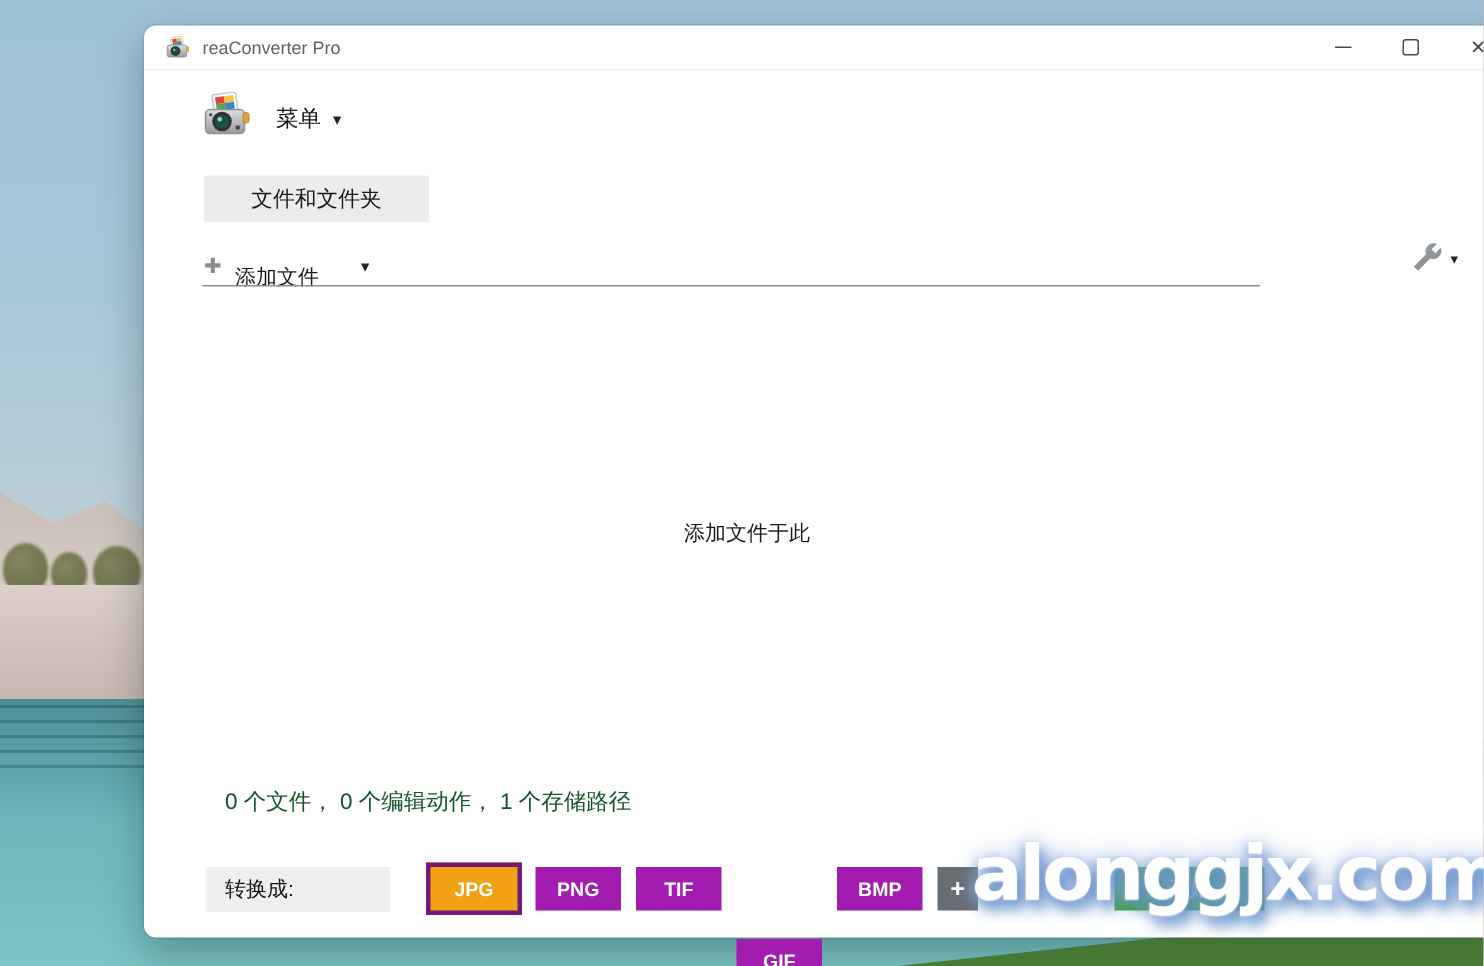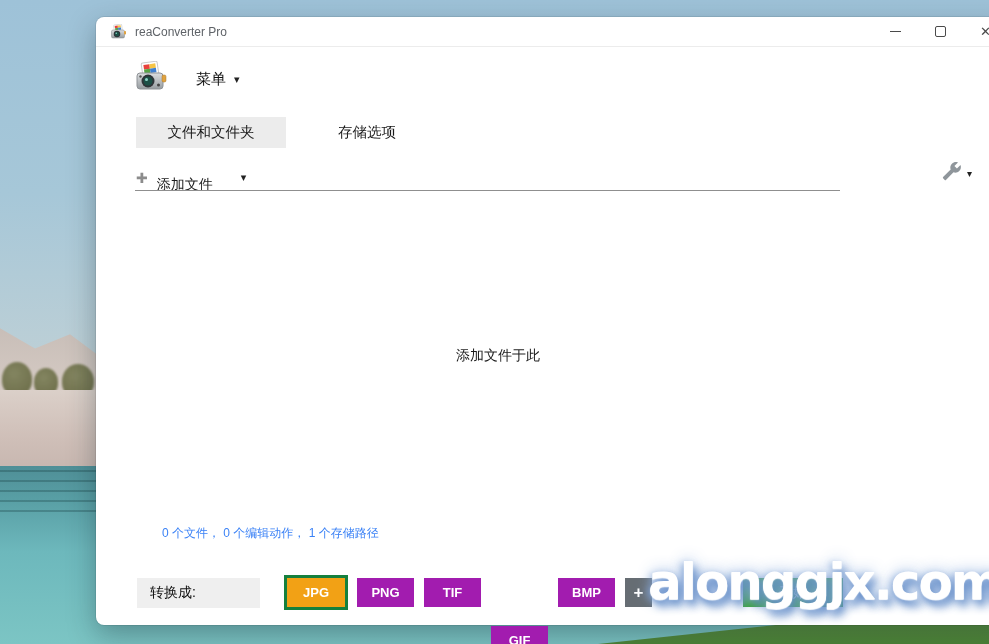--- a/index.html
+++ b/index.html
@@ -41,48 +41,48 @@
     border-bottom:1px solid #ececec;border-radius:8px 8px 0 0;}
   .titlebar .appico{margin-left:14px;display:flex;}
   .title-text{margin-left:8px;font-size:12px;color:#5f6368;}
   .controls{position:absolute;right:8px;top:0;height:29px;display:flex;align-items:center;}
   .ctl{width:45px;height:29px;display:flex;align-items:center;justify-content:center;cursor:default;}
   .ctl-min-glyph{width:11px;height:0;border-top:1.4px solid #4a4a4a;display:block;}
   .ctl-max-glyph{width:9px;height:9px;border:1.4px solid #4a4a4a;border-radius:2px;display:block;}
   .ctl-close-glyph{font-size:13px;color:#4a4a4a;line-height:1;}
 
   .menu-btn{position:absolute;left:38px;top:44px;display:flex;align-items:center;cursor:pointer;}
-  .menu-label{margin-left:28px;font-size:15px;color:#111;}
+  .menu-label{margin-left:16px;font-size:15px;color:#111;}
   .caret{font-size:11px;color:#222;margin-left:8px;}
 
   .tabs{position:absolute;left:40px;top:100px;display:flex;gap:6px;}
   .tab{width:150px;height:31px;display:flex;align-items:center;justify-content:center;
     font-size:14.5px;color:#1a1a1a;cursor:pointer;}
   .tab.active{background:#ececec;}
 
   .toolbar-sep{position:absolute;left:39px;top:173px;width:705px;height:0;border-top:1px solid #8f8f8f;}
   .add-files{position:absolute;left:40px;top:144px;display:flex;align-items:center;cursor:pointer;}
   .plus-glyph{color:#8c8c8c;font-size:14px;margin-right:9px;}
   .add-files-label{font-size:14px;color:#1a1a1a;margin-top:15px;}
   .add-caret{margin-left:28px;font-size:11px;color:#222;}
   .tools-btn{position:absolute;right:44px;top:144px;display:flex;align-items:center;cursor:pointer;}
   .tools-caret{font-size:10px;color:#222;margin-left:5px;}
 
   .dropzone{position:absolute;left:39px;top:174px;width:705px;height:330px;display:flex;
     align-items:center;justify-content:center;}
   .drop-hint{font-size:14px;color:#1a1a1a;margin-left:21px;}
 
-  .statusline{position:absolute;left:54px;top:508px;font-size:12px;color:#3b82f6;margin-left:12px;}
+  .statusline{position:absolute;left:54px;top:508px;font-size:15px;color:#14532d;}
 
   .convert-label{position:absolute;left:41px;top:561px;width:123px;height:30px;background:#efefef;
     display:flex;align-items:center;}
   .convert-label span{margin-left:13px;font-size:14px;color:#111;}
   .fmt{position:absolute;top:561px;width:57px;height:29px;background:#a21caf;color:#fff;
     font-size:13px;font-weight:bold;display:flex;align-items:center;justify-content:center;cursor:pointer;}
-  .fmt.sel{top:558px;width:58px;height:29px;background:#f2a115;border:3px solid #15803d;}
+  .fmt.sel{top:558px;width:58px;height:29px;background:#f2a115;border:3px solid #701a75;}
   .fmt-add{position:absolute;left:529px;top:561px;width:27px;height:29px;background:#666d73;color:#fff;
     font-size:17px;font-weight:bold;display:flex;align-items:center;justify-content:center;cursor:pointer;}
   .start-btn{position:absolute;left:647px;top:561px;width:100px;height:29px;background:#3ca635;
     color:#eaf6ea;font-size:14px;display:flex;align-items:center;justify-content:center;cursor:pointer;}
 
   
   .watermark{position:absolute;left:648px;top:553px;z-index:20;font-size:50px;font-weight:800;
     letter-spacing:-2px;color:#fff;white-space:nowrap;pointer-events:none;
     font-family:"DejaVu Sans","Liberation Sans",sans-serif;
     text-shadow:0 1px 1px rgba(255,255,255,.95),
@@ -173,23 +173,20 @@
         </svg>
       </span>
       <span class="menu-label">菜单</span>
       <span class="caret">▾</span>
     </div>
 
     <div class="tabs">
       <div class="tab active">
           <span>文件和文件夹</span>
         </div>
-      <div class="tab">
-          <span>存储选项</span>
-        </div>
     </div>
 
     <div class="add-files">
       <span class="plus-glyph">✚</span>
       <span class="add-files-label">添加文件</span>
       <span class="add-caret">▾</span>
     </div>
     <div class="tools-btn">
       <span>
         <svg width="20" height="20" viewBox="0 0 24 24" style="transform:scaleX(-1);">

